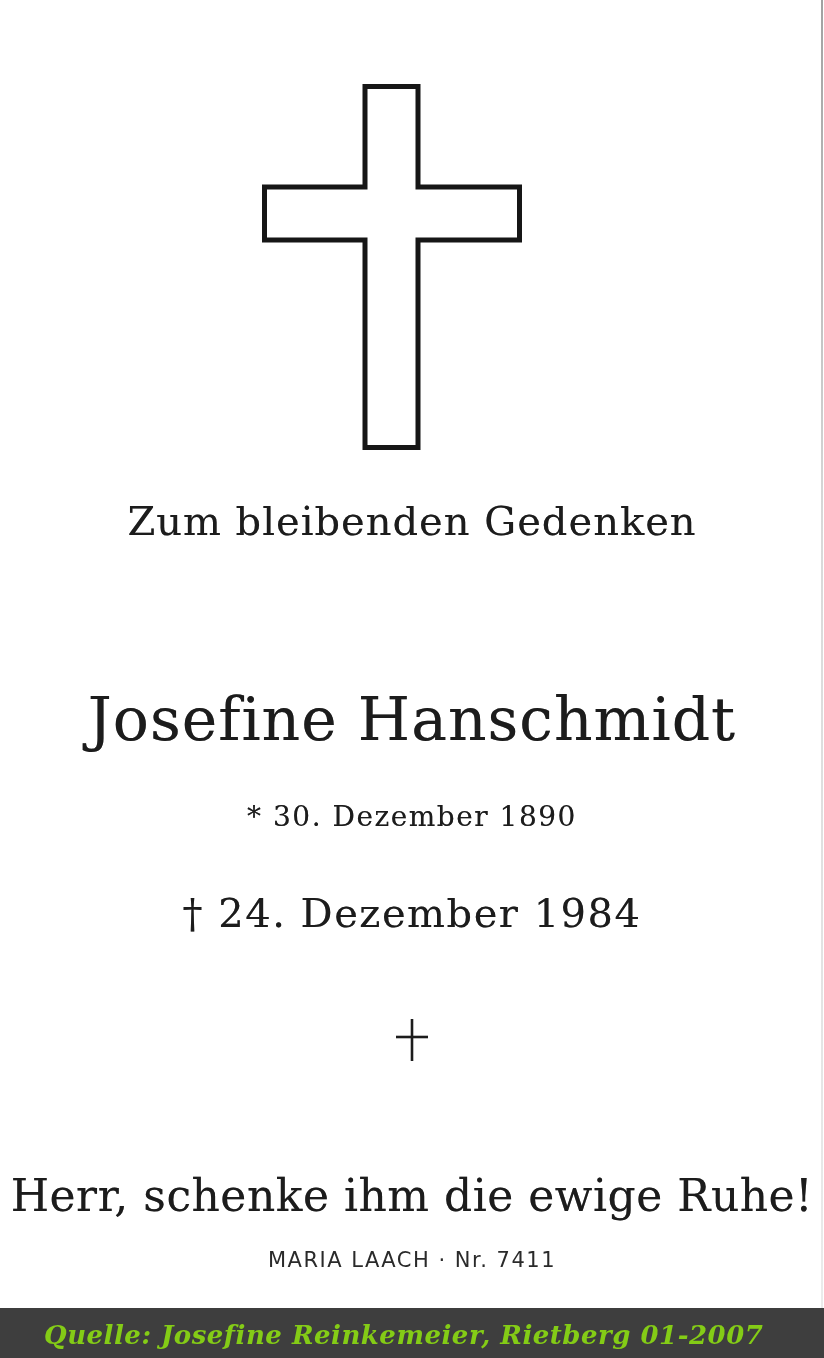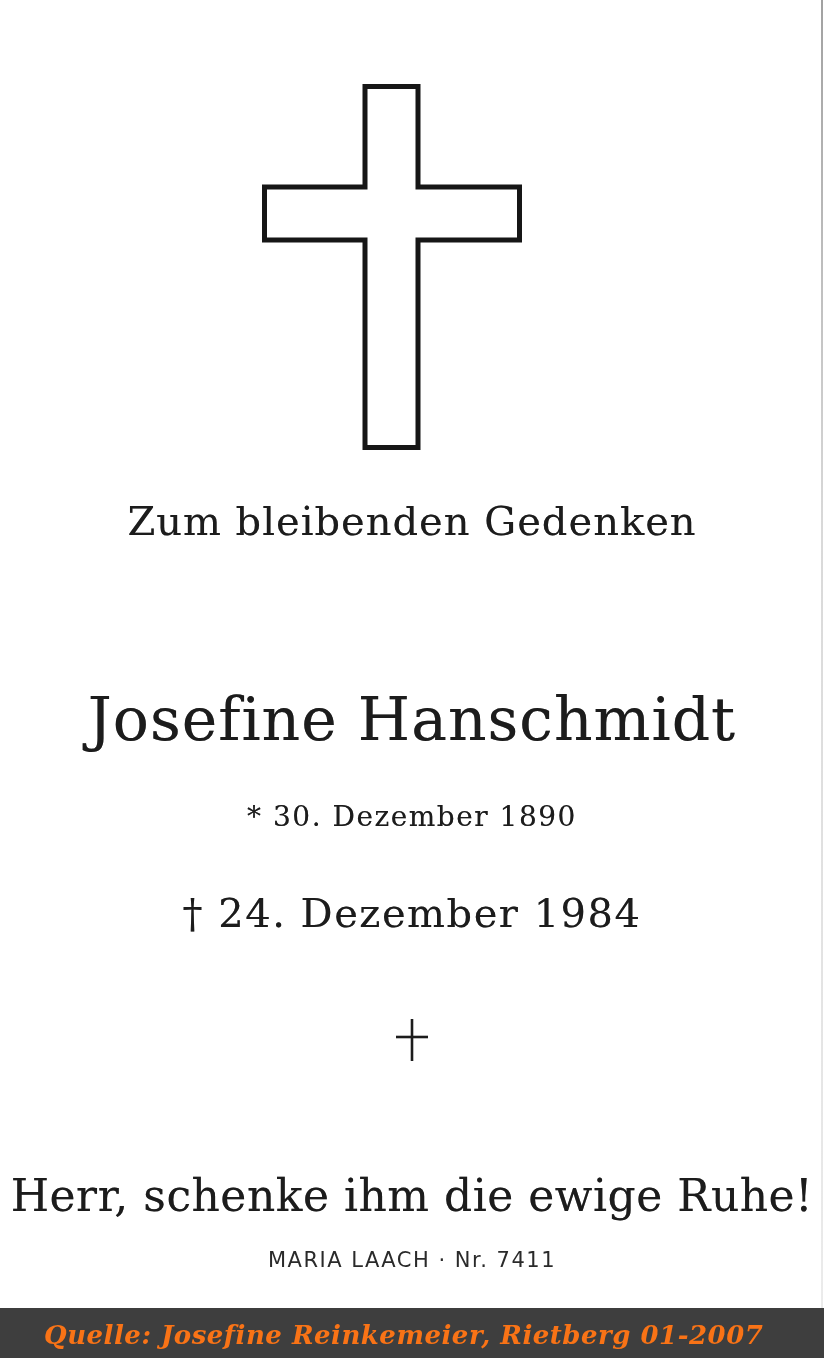--- a/index.html
+++ b/index.html
@@ -71,21 +71,21 @@
     position: absolute;
     left: 44px;
     top: 0;
     height: 50px;
     line-height: 54px;
     font-family: "DejaVu Serif", serif;
     font-style: italic;
     font-weight: 600;
     font-size: 26px;
     letter-spacing: 0.5px;
-    color: #f97316;
+    color: #84cc16;
     white-space: nowrap;
   }
 </style>
 </head>
 <body>
 
 <div class="scan">
 
   <svg class="main-cross" width="260" height="366" viewBox="0 0 260 366">
     <path d="M103,2.5 H156 V103 H257.5 V156 H156 V363.5 H103 V156 H2.5 V103 H103 Z" fill="#ffffff" stroke="#161616" stroke-width="5" stroke-linejoin="miter"></path>

